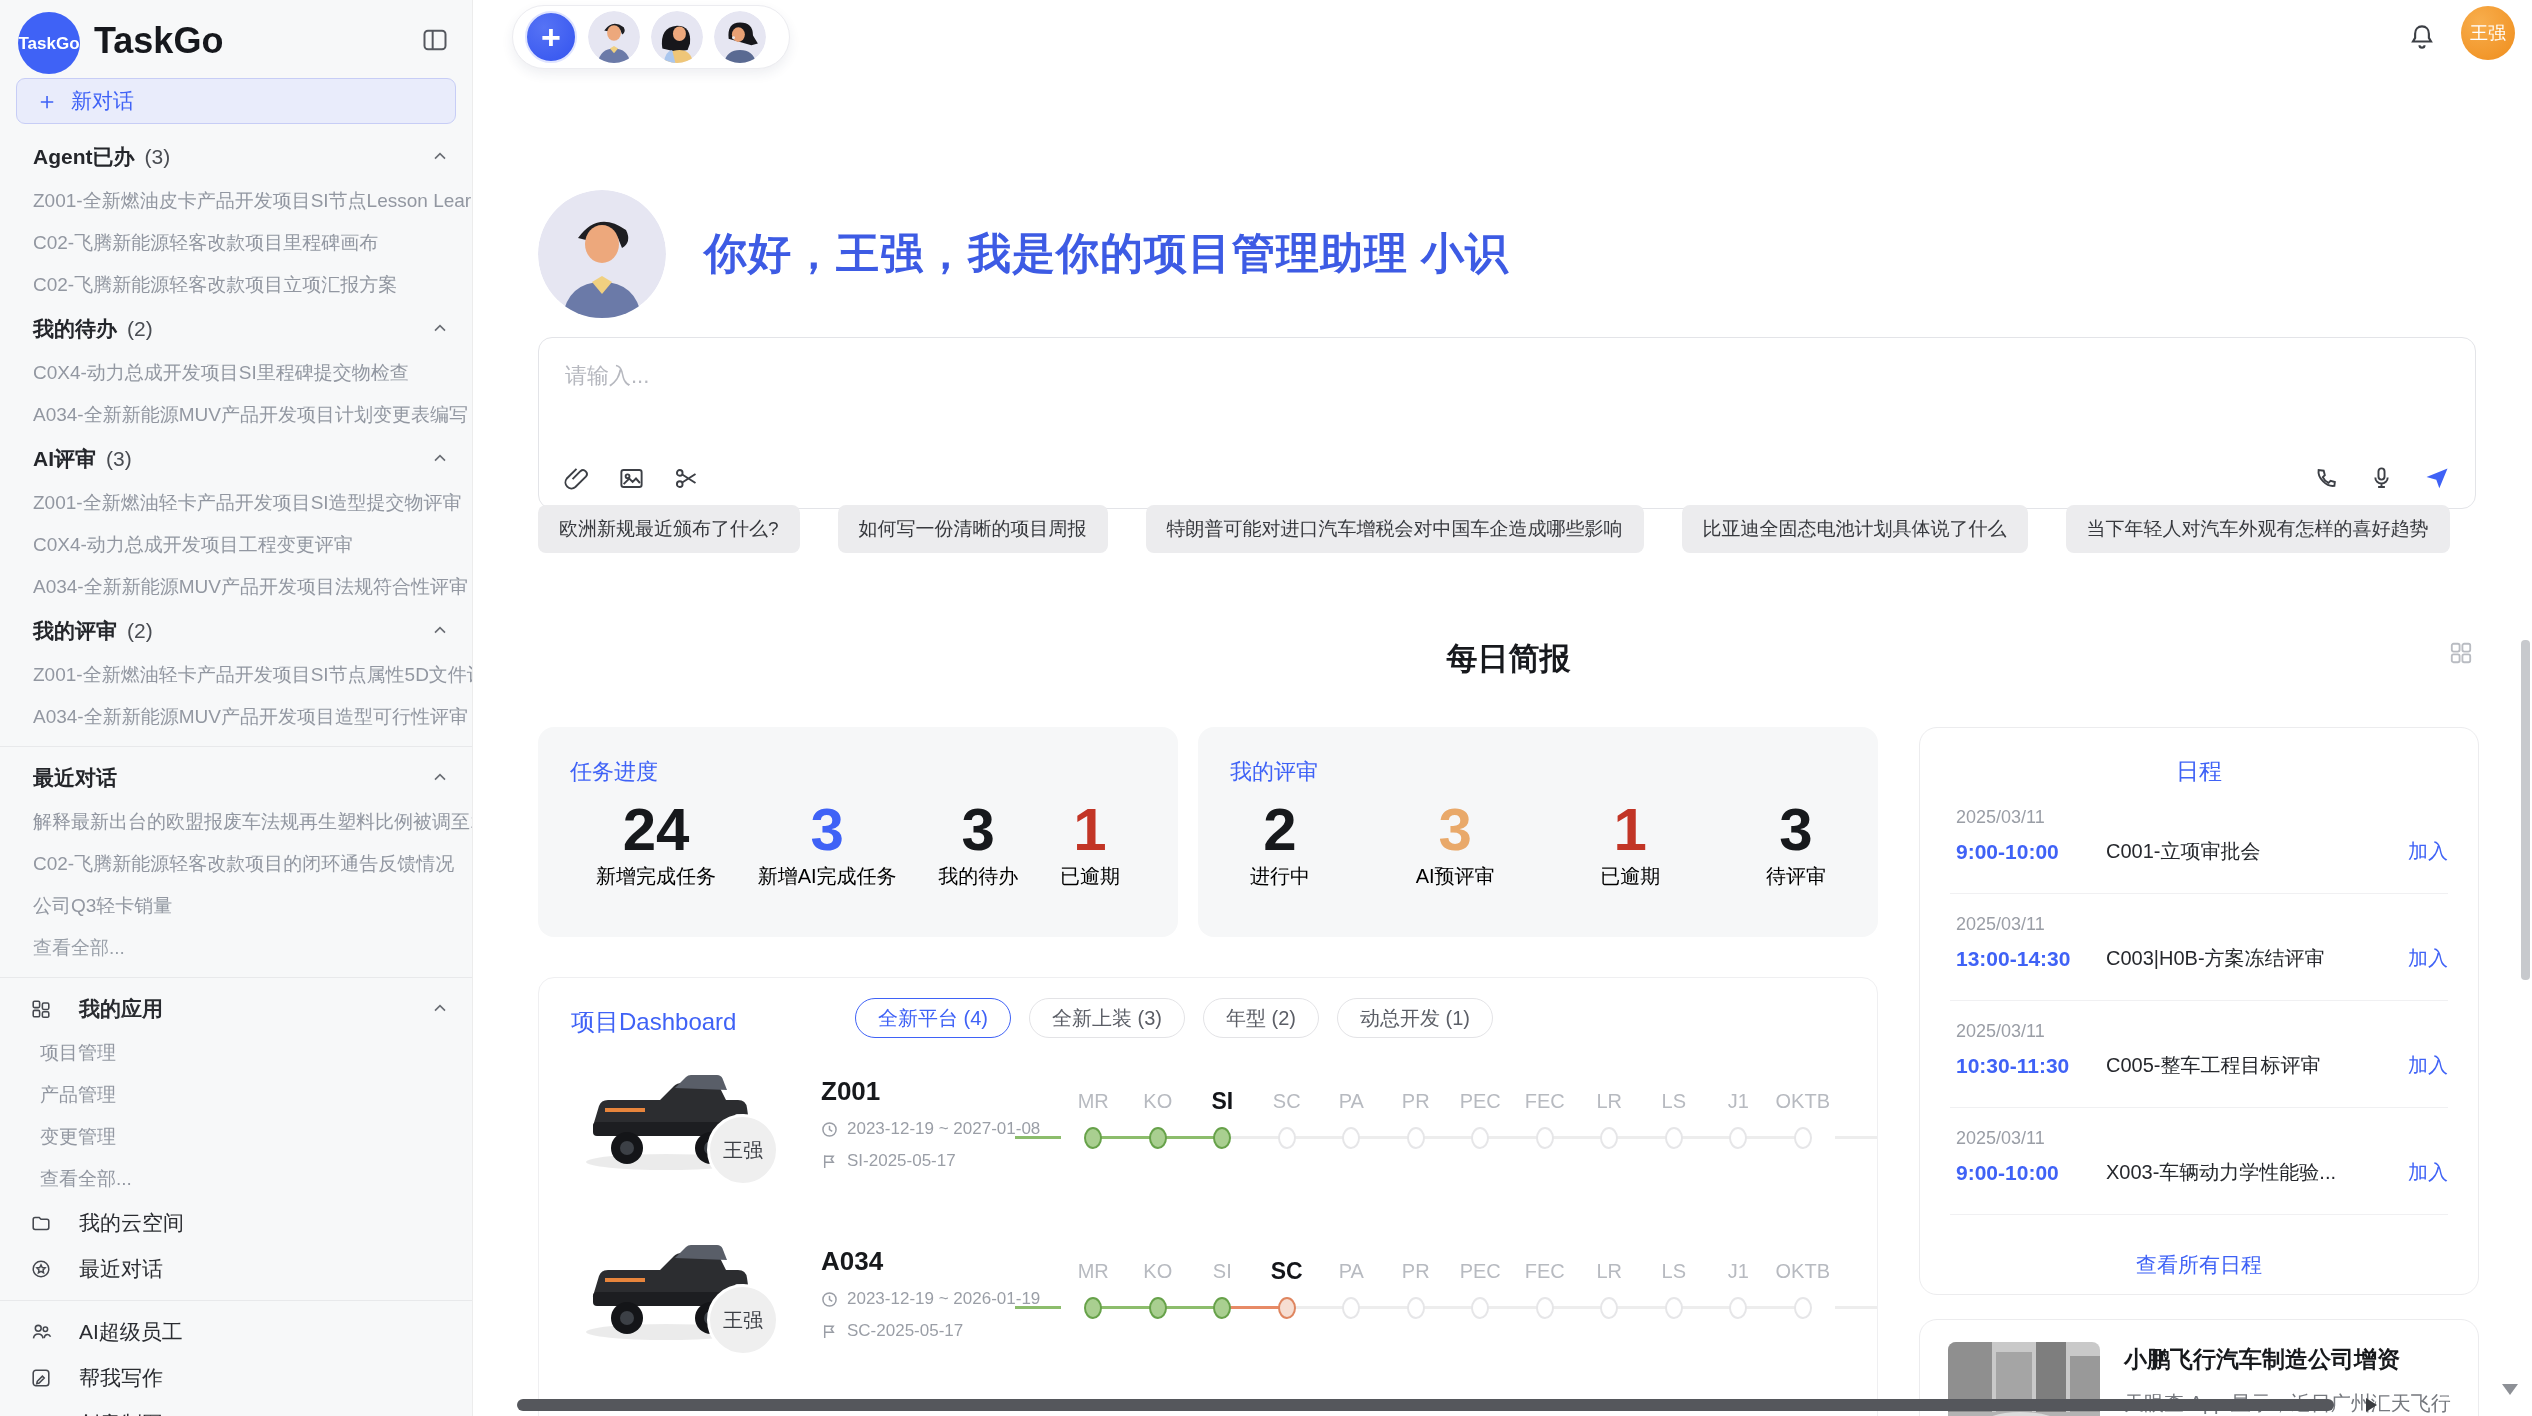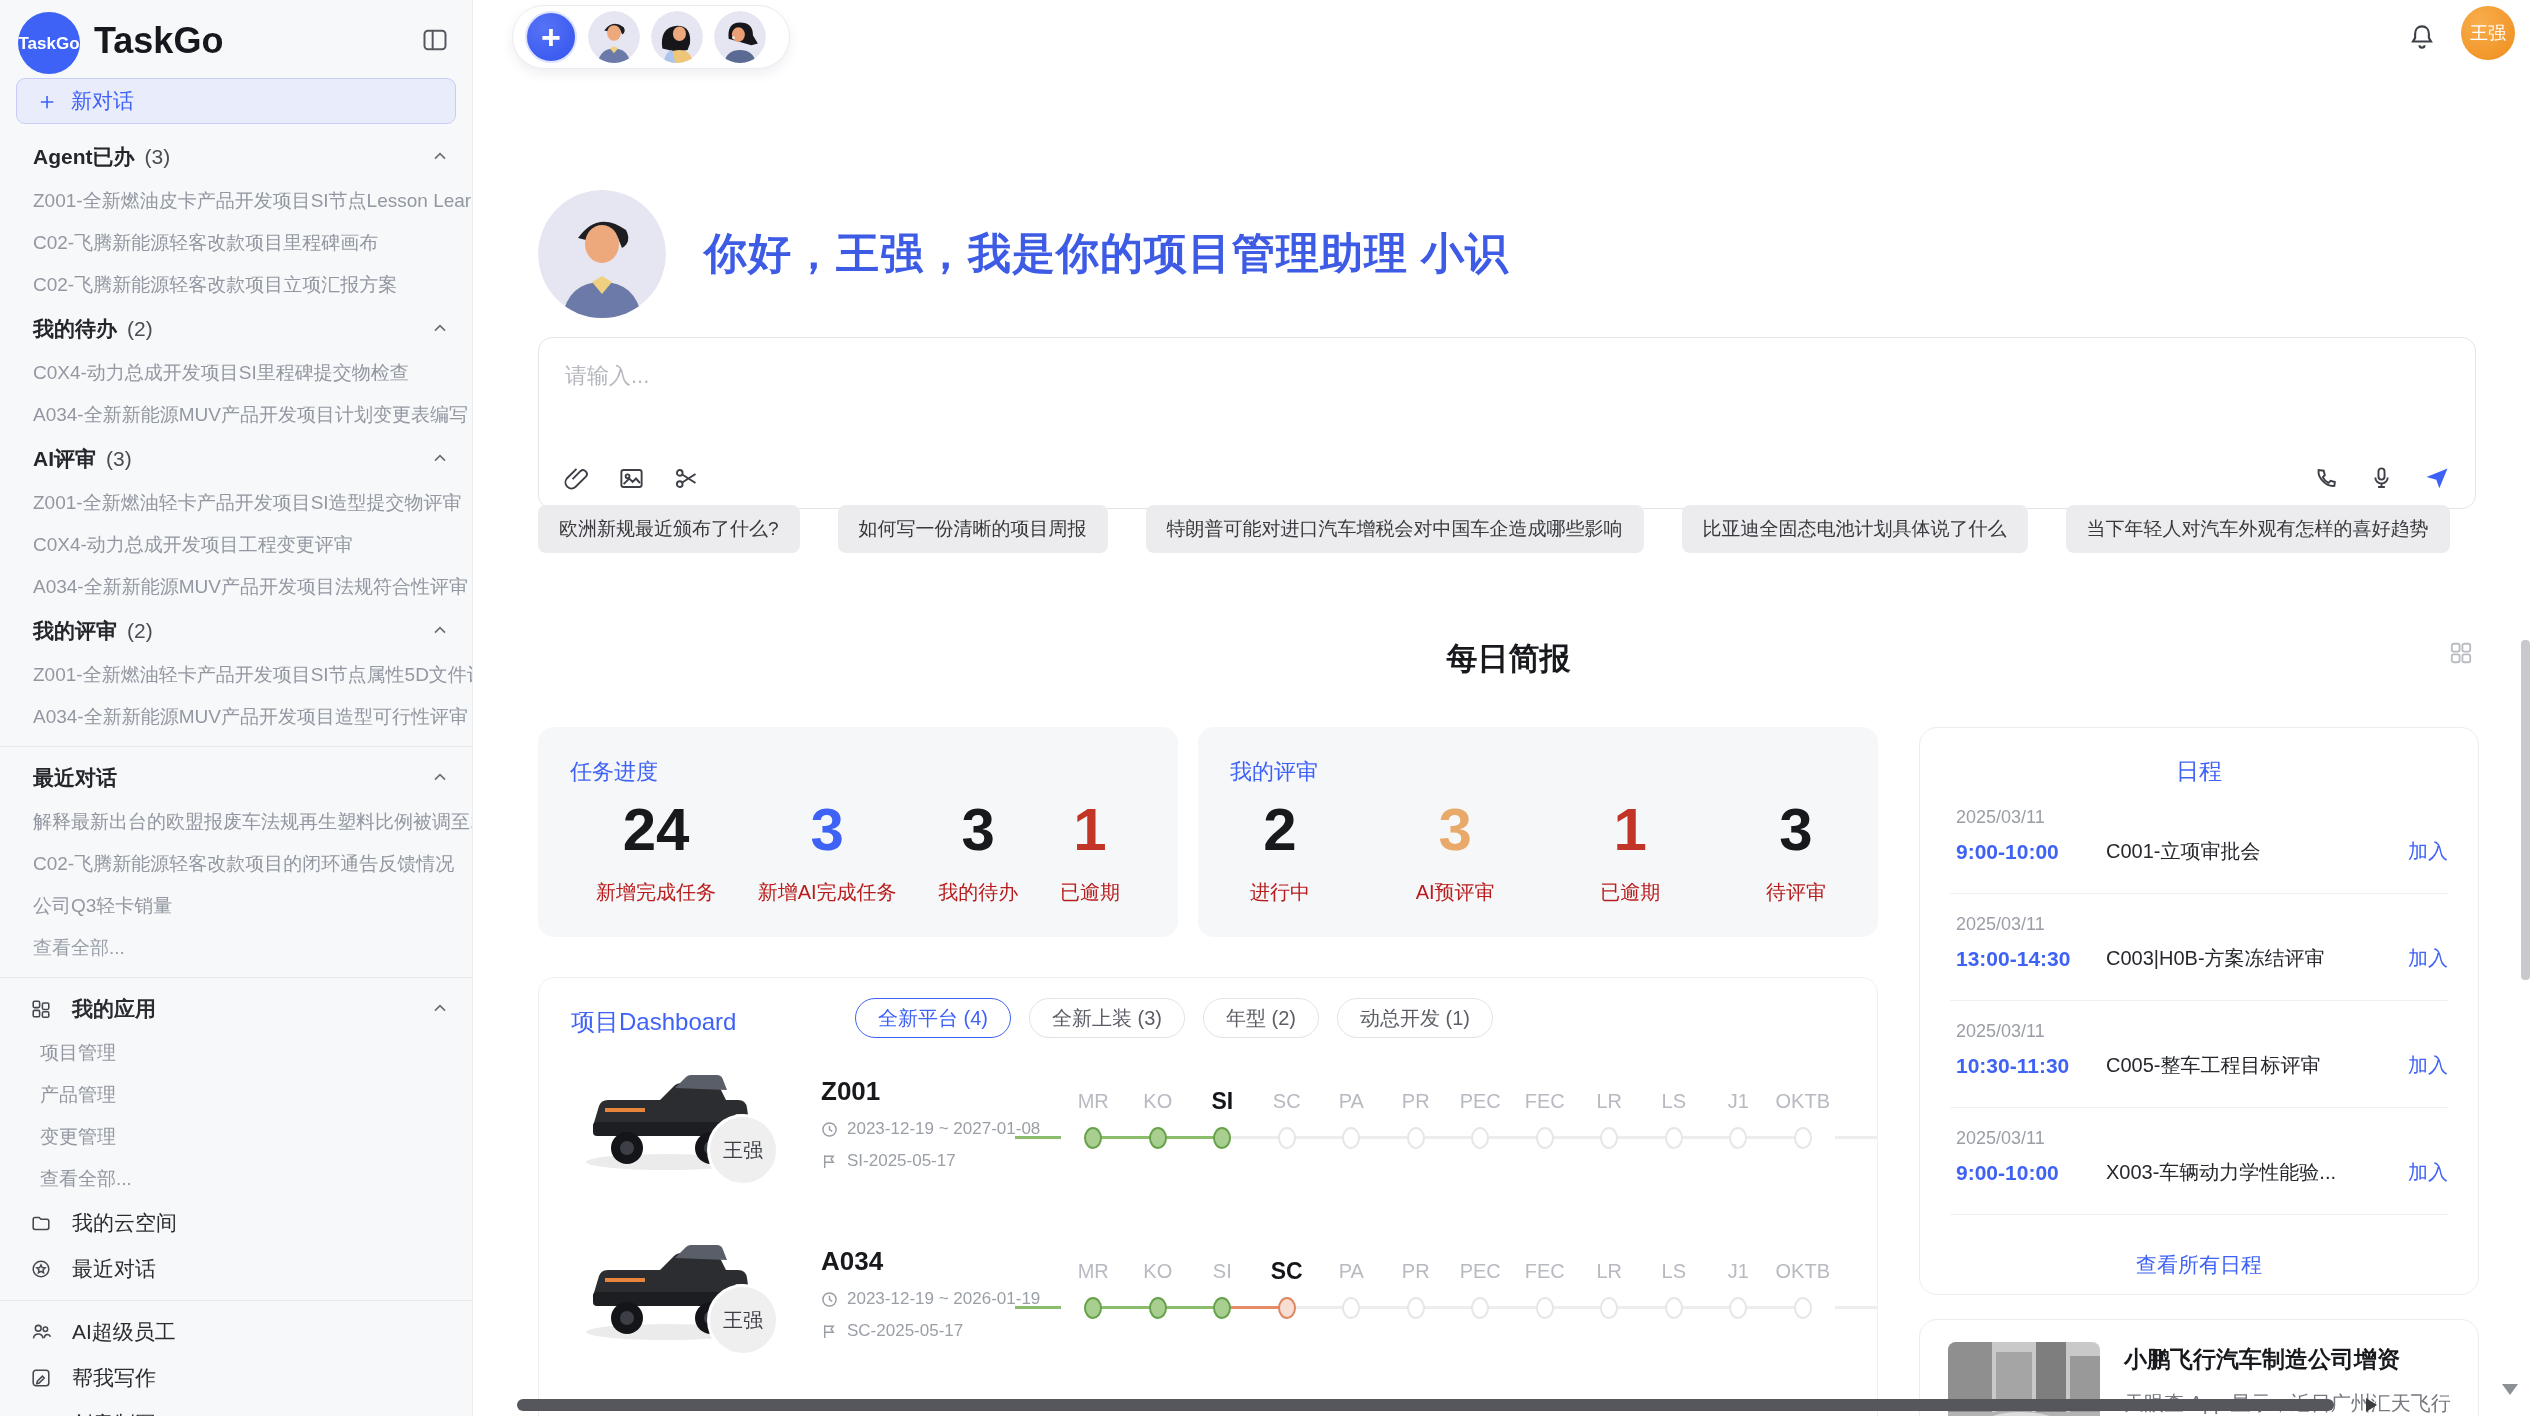--- a/index.html
+++ b/index.html
@@ -16,21 +16,21 @@
   .collapse-btn{position:absolute;right:22px;top:26px;width:30px;height:28px;cursor:pointer}
   .new-chat{position:relative;margin:2px 16px 0 16px;height:46px;border-radius:9px;background:#e9ecfb;border:1px solid #c7cdf6;
     display:flex;align-items:center;justify-content:flex-start;padding-left:18px;gap:12px;color:#3f62f6;font-size:21px;cursor:pointer}
   .new-chat .plus{font-size:24px;line-height:24px}
   .sec-head{height:46px;display:flex;align-items:center;padding:0 22px 0 33px;font-size:21px;color:#24262b;font-weight:bold}
   .sec-head .cnt{margin-left:10px;font-weight:normal;color:#4a4d53}
   .sec-head .sp{flex:1}
   .side-item{height:42px;line-height:42px;padding:0 20px 0 33px;font-size:19px;color:#9297a1;white-space:nowrap;overflow:hidden;cursor:pointer}
   .side-item.more{color:#9aa0a9}
   .divider{height:1px;background:#e8e9eb;margin:8px 0}
-  .icon-row{height:46px;display:flex;align-items:center;gap:20px;padding-left:30px;font-size:21px;color:#2a2c31;cursor:pointer}
+  .icon-row{height:46px;display:flex;align-items:center;gap:27px;padding-left:30px;font-size:21px;color:#2a2c31;cursor:pointer}
   .icon-row .sp{flex:1}
   .icon-row .chev{margin-right:22px}
   .sub-item{height:42px;line-height:42px;padding-left:40px;font-size:19px;color:#9297a1;cursor:pointer}
   svg.ic{display:block}
 
   
   .main{position:absolute;left:473px;top:0;width:2059px;height:1416px;background:#fff}
 
   .toolbar-pill{position:absolute;left:39px;top:5px;width:278px;height:64px;border-radius:32px;background:#fff;
     border:1px solid #ececf0;box-shadow:0 5px 12px rgba(40,50,90,.08);display:flex;align-items:center;gap:11px;padding:0 12px}
@@ -67,21 +67,21 @@
   .stat-card{position:absolute;top:727px;height:210px;border-radius:16px;background:#f6f7f8}
   .stat-card.c1{left:65px;width:640px}
   .stat-card.c2{left:725px;width:680px}
   .stat-title{padding:30px 0 0 32px;font-size:22px;color:#3f62f6}
   .stat-grid{display:flex;justify-content:space-between;padding:10px 58px 0 58px}
   .stat-cell{text-align:center}
   .stat-val{font-size:60px;font-weight:bold;color:#17191c;line-height:66px}
   .stat-val[data-color="blue"]{color:#3f62f6}
   .stat-val[data-color="red"]{color:#c23526}
   .stat-val[data-color="orange"]{color:#e9a96a}
-  .stat-lbl{margin-top:16px;font-size:20px;color:#b91c1c}
+  .stat-lbl{font-size:20px;color:#000000}
 
   .dash{position:absolute;left:65px;top:977px;width:1340px;height:500px;border:1px solid #efeff1;border-radius:16px;background:#fff;overflow:hidden}
   .dash-title{position:absolute;left:32px;top:28px;font-size:24px;color:#3f62f6}
   .dash-tabs{position:absolute;left:316px;top:20px;display:flex;gap:18px}
   .tab{height:40px;border-radius:20px;border:1px solid #e3e3e6;background:#fff;color:#5b5e66;font-size:20px;
     display:flex;align-items:center;padding:0 22px;cursor:pointer;white-space:nowrap}
   .tab[data-active="true"]{border:1.5px solid #3f62f6;color:#3f62f6}
   .proj{position:absolute;left:0;width:1340px;height:170px}
   .proj .truck{position:absolute;left:36px;top:8px;width:182px;height:112px}
   .owner-badge{position:absolute;left:168px;top:58px;width:72px;height:72px;border-radius:50%;background:#efefef;

